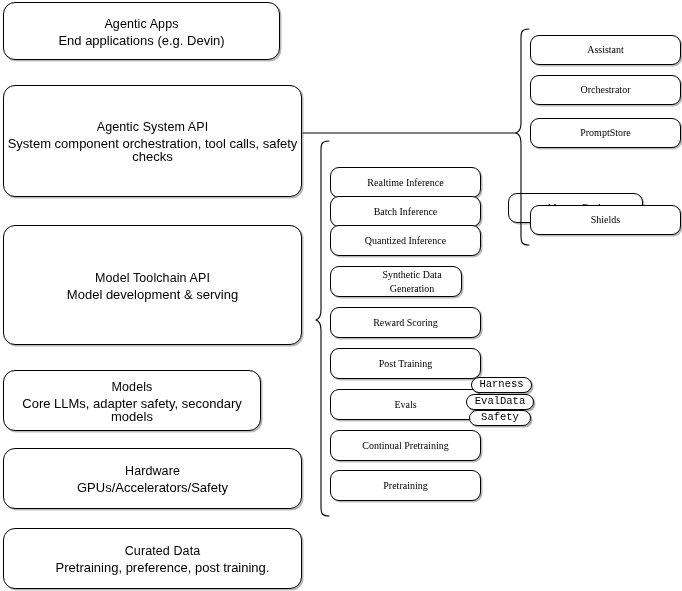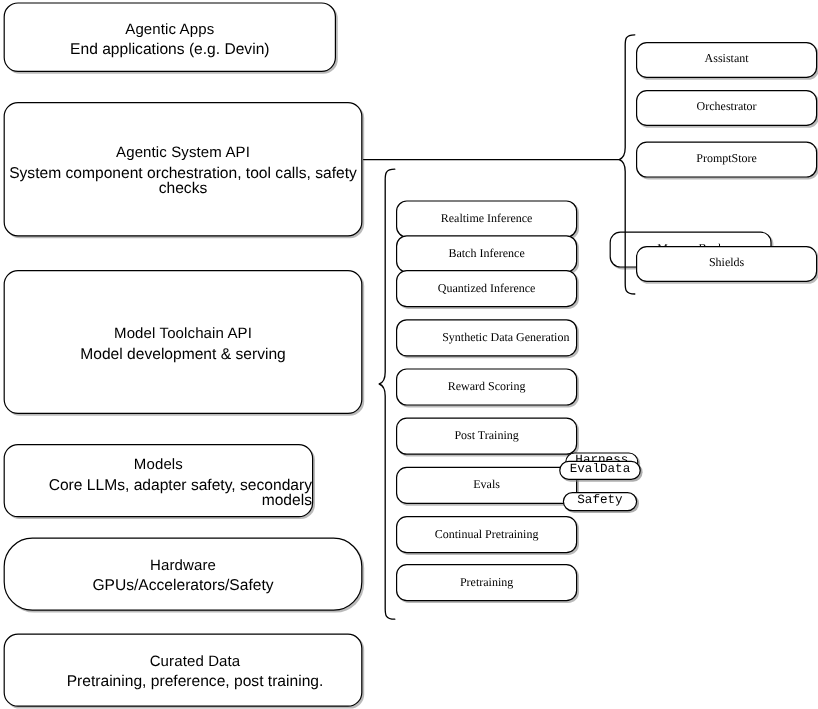--- a/index.html
+++ b/index.html
@@ -139,26 +139,26 @@
   <div class="box layer-box" style="left:3px; top:85px; width:299px; height:112px;">
     <div class="layer-title">Agentic System API</div>
     <div class="layer-sub">System component orchestration, tool calls, safety checks</div>
   </div>
 
   <div class="box layer-box" style="left:3px; top:225px; width:299px; height:120px;">
     <div class="layer-title">Model Toolchain API</div>
     <div class="layer-sub">Model development &amp; serving</div>
   </div>
 
-  <div class="box layer-box" style="left:3px; top:370px; width:258px; height:61px;text-align:right;">
+  <div class="box layer-box" style="left:3px; top:370px; width:258px; height:61px;">
     <div class="layer-title">Models</div>
     <div class="layer-sub">Core LLMs, adapter safety, secondary models</div>
   </div>
 
-  <div class="box layer-box" style="left:3px; top:448px; width:299px; height:61px;border-radius:24px;">
+  <div class="box layer-box" style="left:3px; top:448px; width:299px; height:61px;">
     <div class="layer-title">Hardware</div>
     <div class="layer-sub">GPUs/Accelerators/Safety</div>
   </div>
 
   <div class="box layer-box" style="left:3px; top:528px; width:299px; height:61px;padding-left:20px;">
     <div class="layer-title">Curated Data</div>
     <div class="layer-sub">Pretraining, preference, post training.</div>
   </div>
 
   <div class="box pill-box" style="left:330px; top:143px; width:151px; height:31px;margin-top:24px;">
@@ -166,21 +166,21 @@
   </div>
 
   <div class="box pill-box" style="left:330px; top:184px; width:151px; height:31px;margin-top:12px;">
     <div class="pill-label">Batch Inference</div>
   </div>
 
   <div class="box pill-box" style="left:330px; top:225px; width:151px; height:31px;">
     <div class="pill-label">Quantized Inference</div>
   </div>
 
-  <div class="box pill-box" style="left:330px; top:266px; width:151px; height:31px;padding-left:32px;">
+  <div class="box pill-box" style="left:330px; top:266px; width:132px; height:31px;padding-left:32px;">
     <div class="pill-label">Synthetic Data Generation</div>
   </div>
 
   <div class="box pill-box" style="left:330px; top:307px; width:151px; height:31px;">
     <div class="pill-label">Reward Scoring</div>
   </div>
 
   <div class="box pill-box" style="left:330px; top:348px; width:151px; height:31px;">
     <div class="pill-label">Post Training</div>
   </div>
@@ -194,21 +194,21 @@
   </div>
 
   <div class="box pill-box" style="left:330px; top:470px; width:151px; height:31px;">
     <div class="pill-label">Pretraining</div>
   </div>
 
   <div class="capsule" style="left:471px; top:377px; width:61px; height:16px;">
     <div class="capsule-label">Harness</div>
   </div>
 
-  <div class="capsule" style="left:466px; top:384px; width:68px; height:16px;">
+  <div class="capsule" style="left:466px; top:394px; width:68px; height:16px;">
     <div class="capsule-label">EvalData</div>
   </div>
 
   <div class="capsule" style="left:469px; top:410px; width:62px; height:16px;">
     <div class="capsule-label">Safety</div>
   </div>
 
   <div class="box pill-box" style="left:530px; top:35px; width:151px; height:30px;">
     <div class="pill-label">Assistant</div>
   </div>

